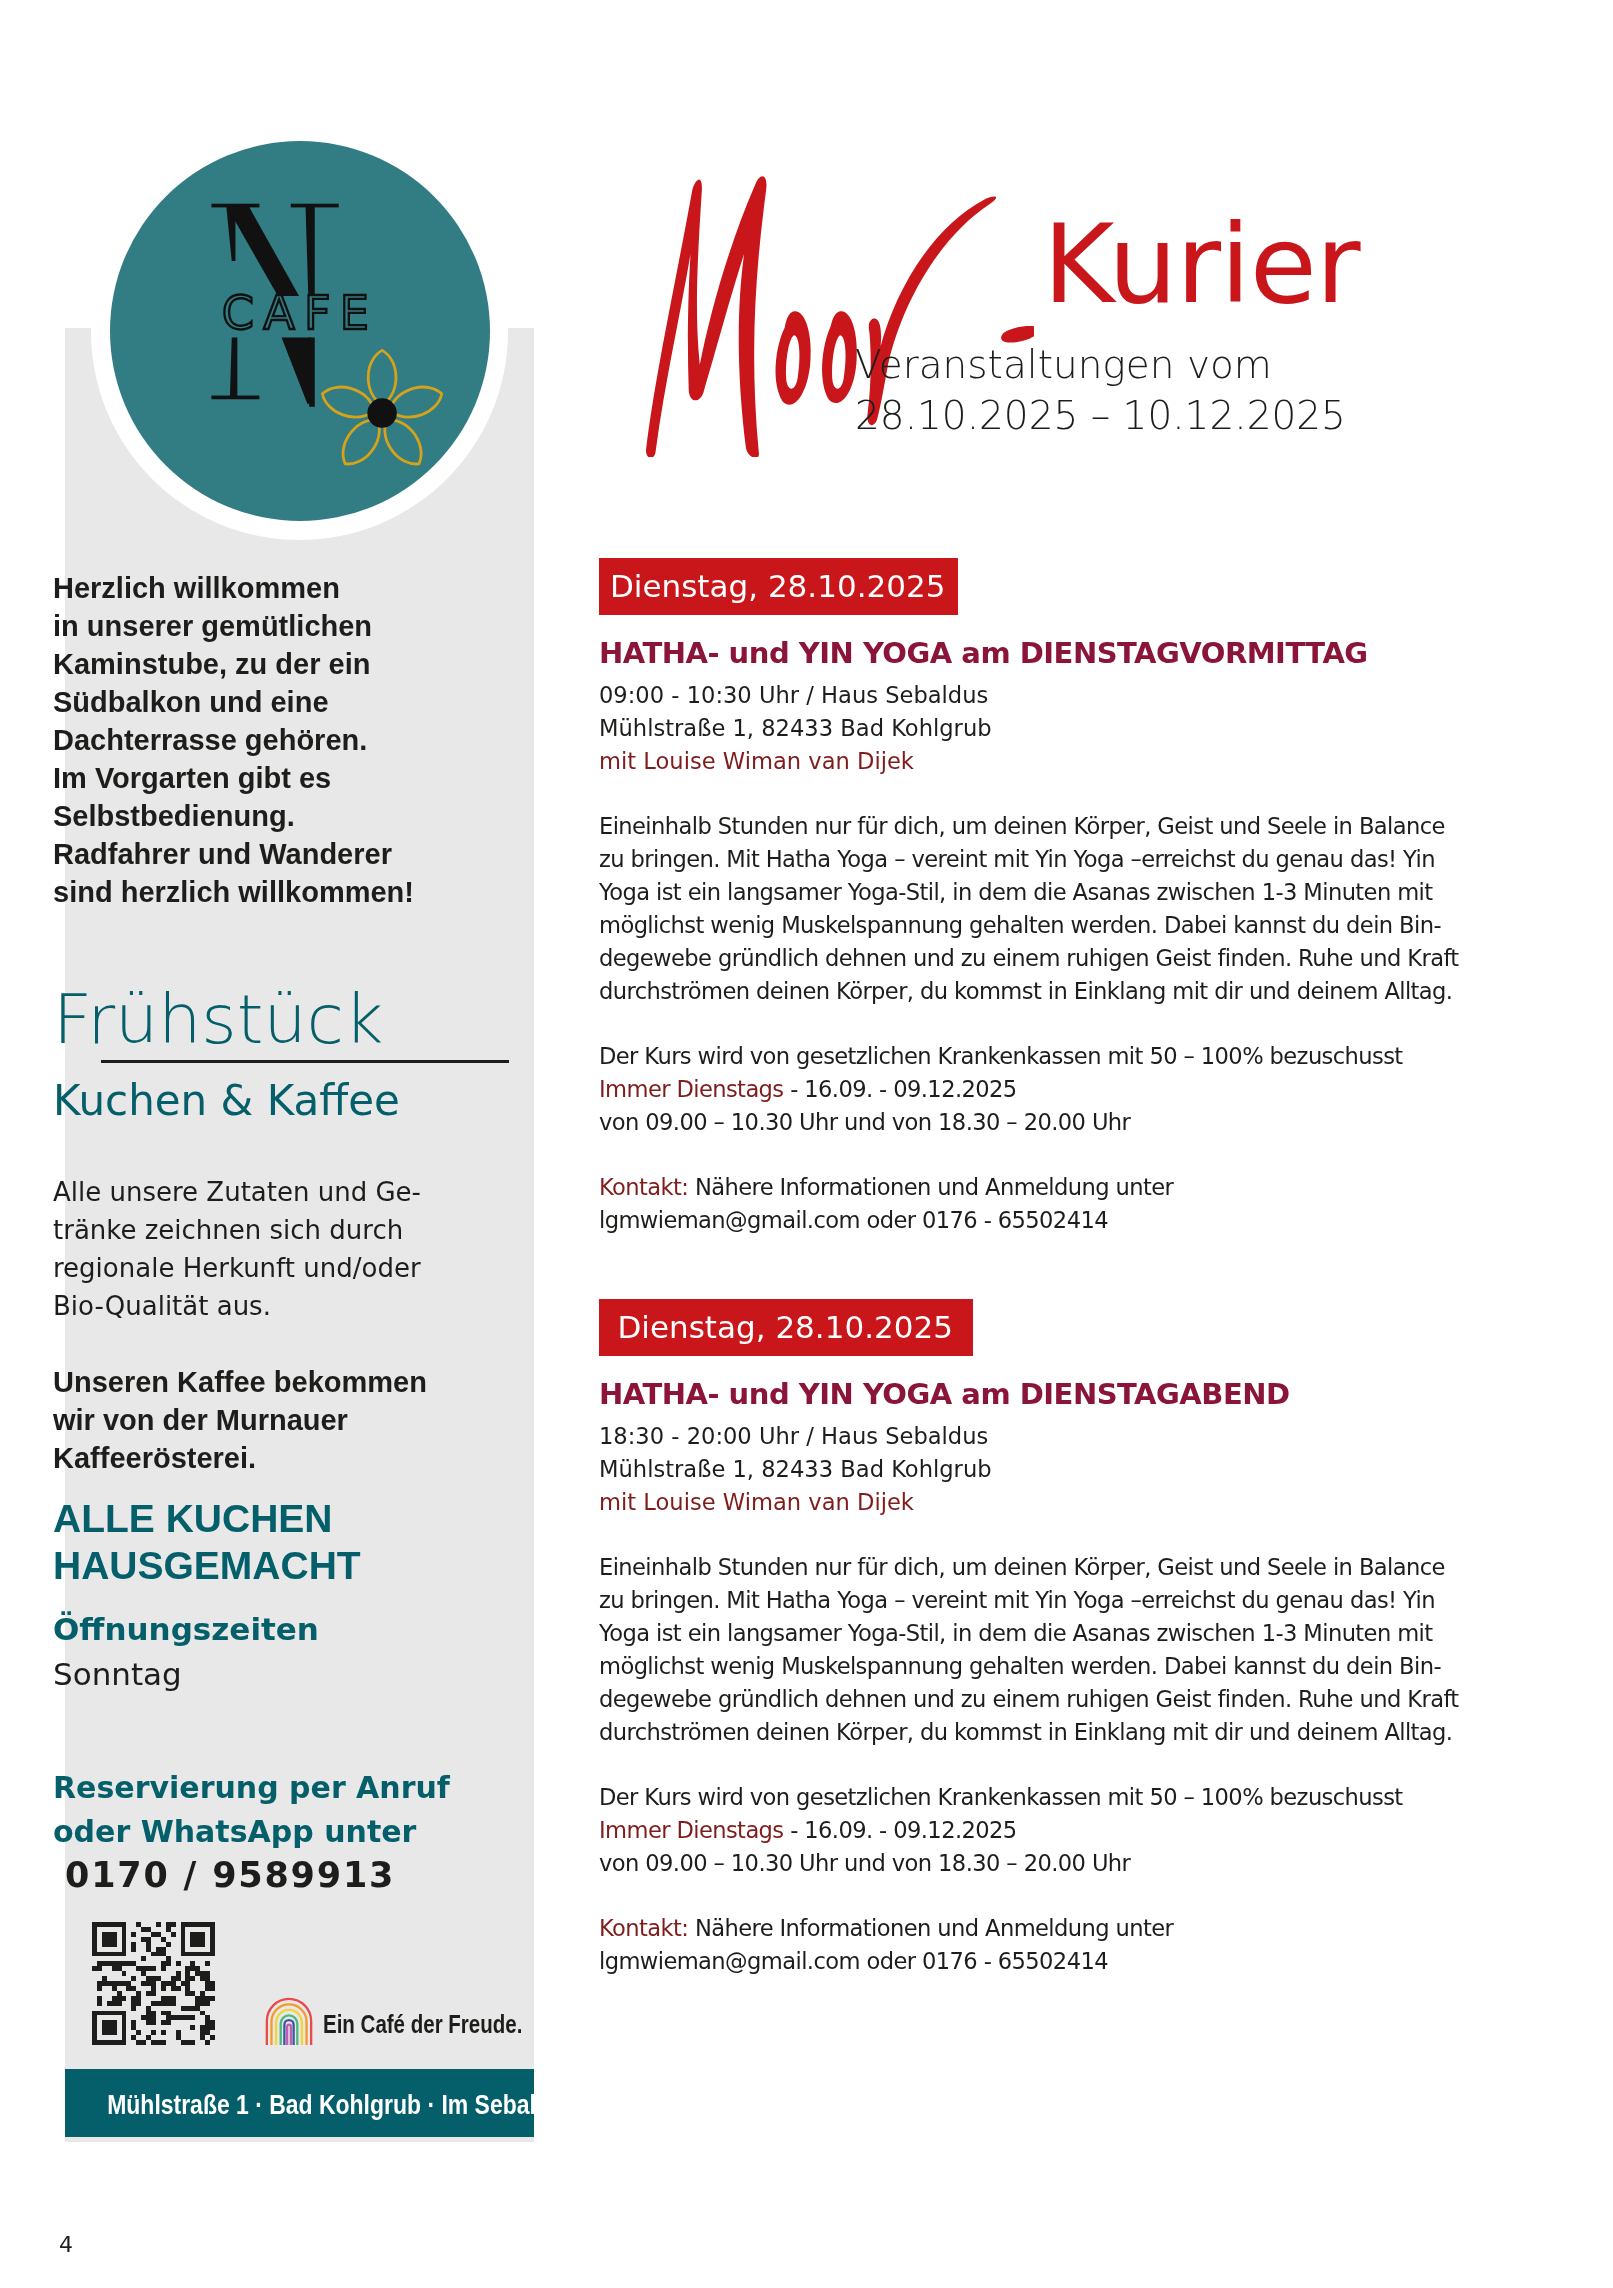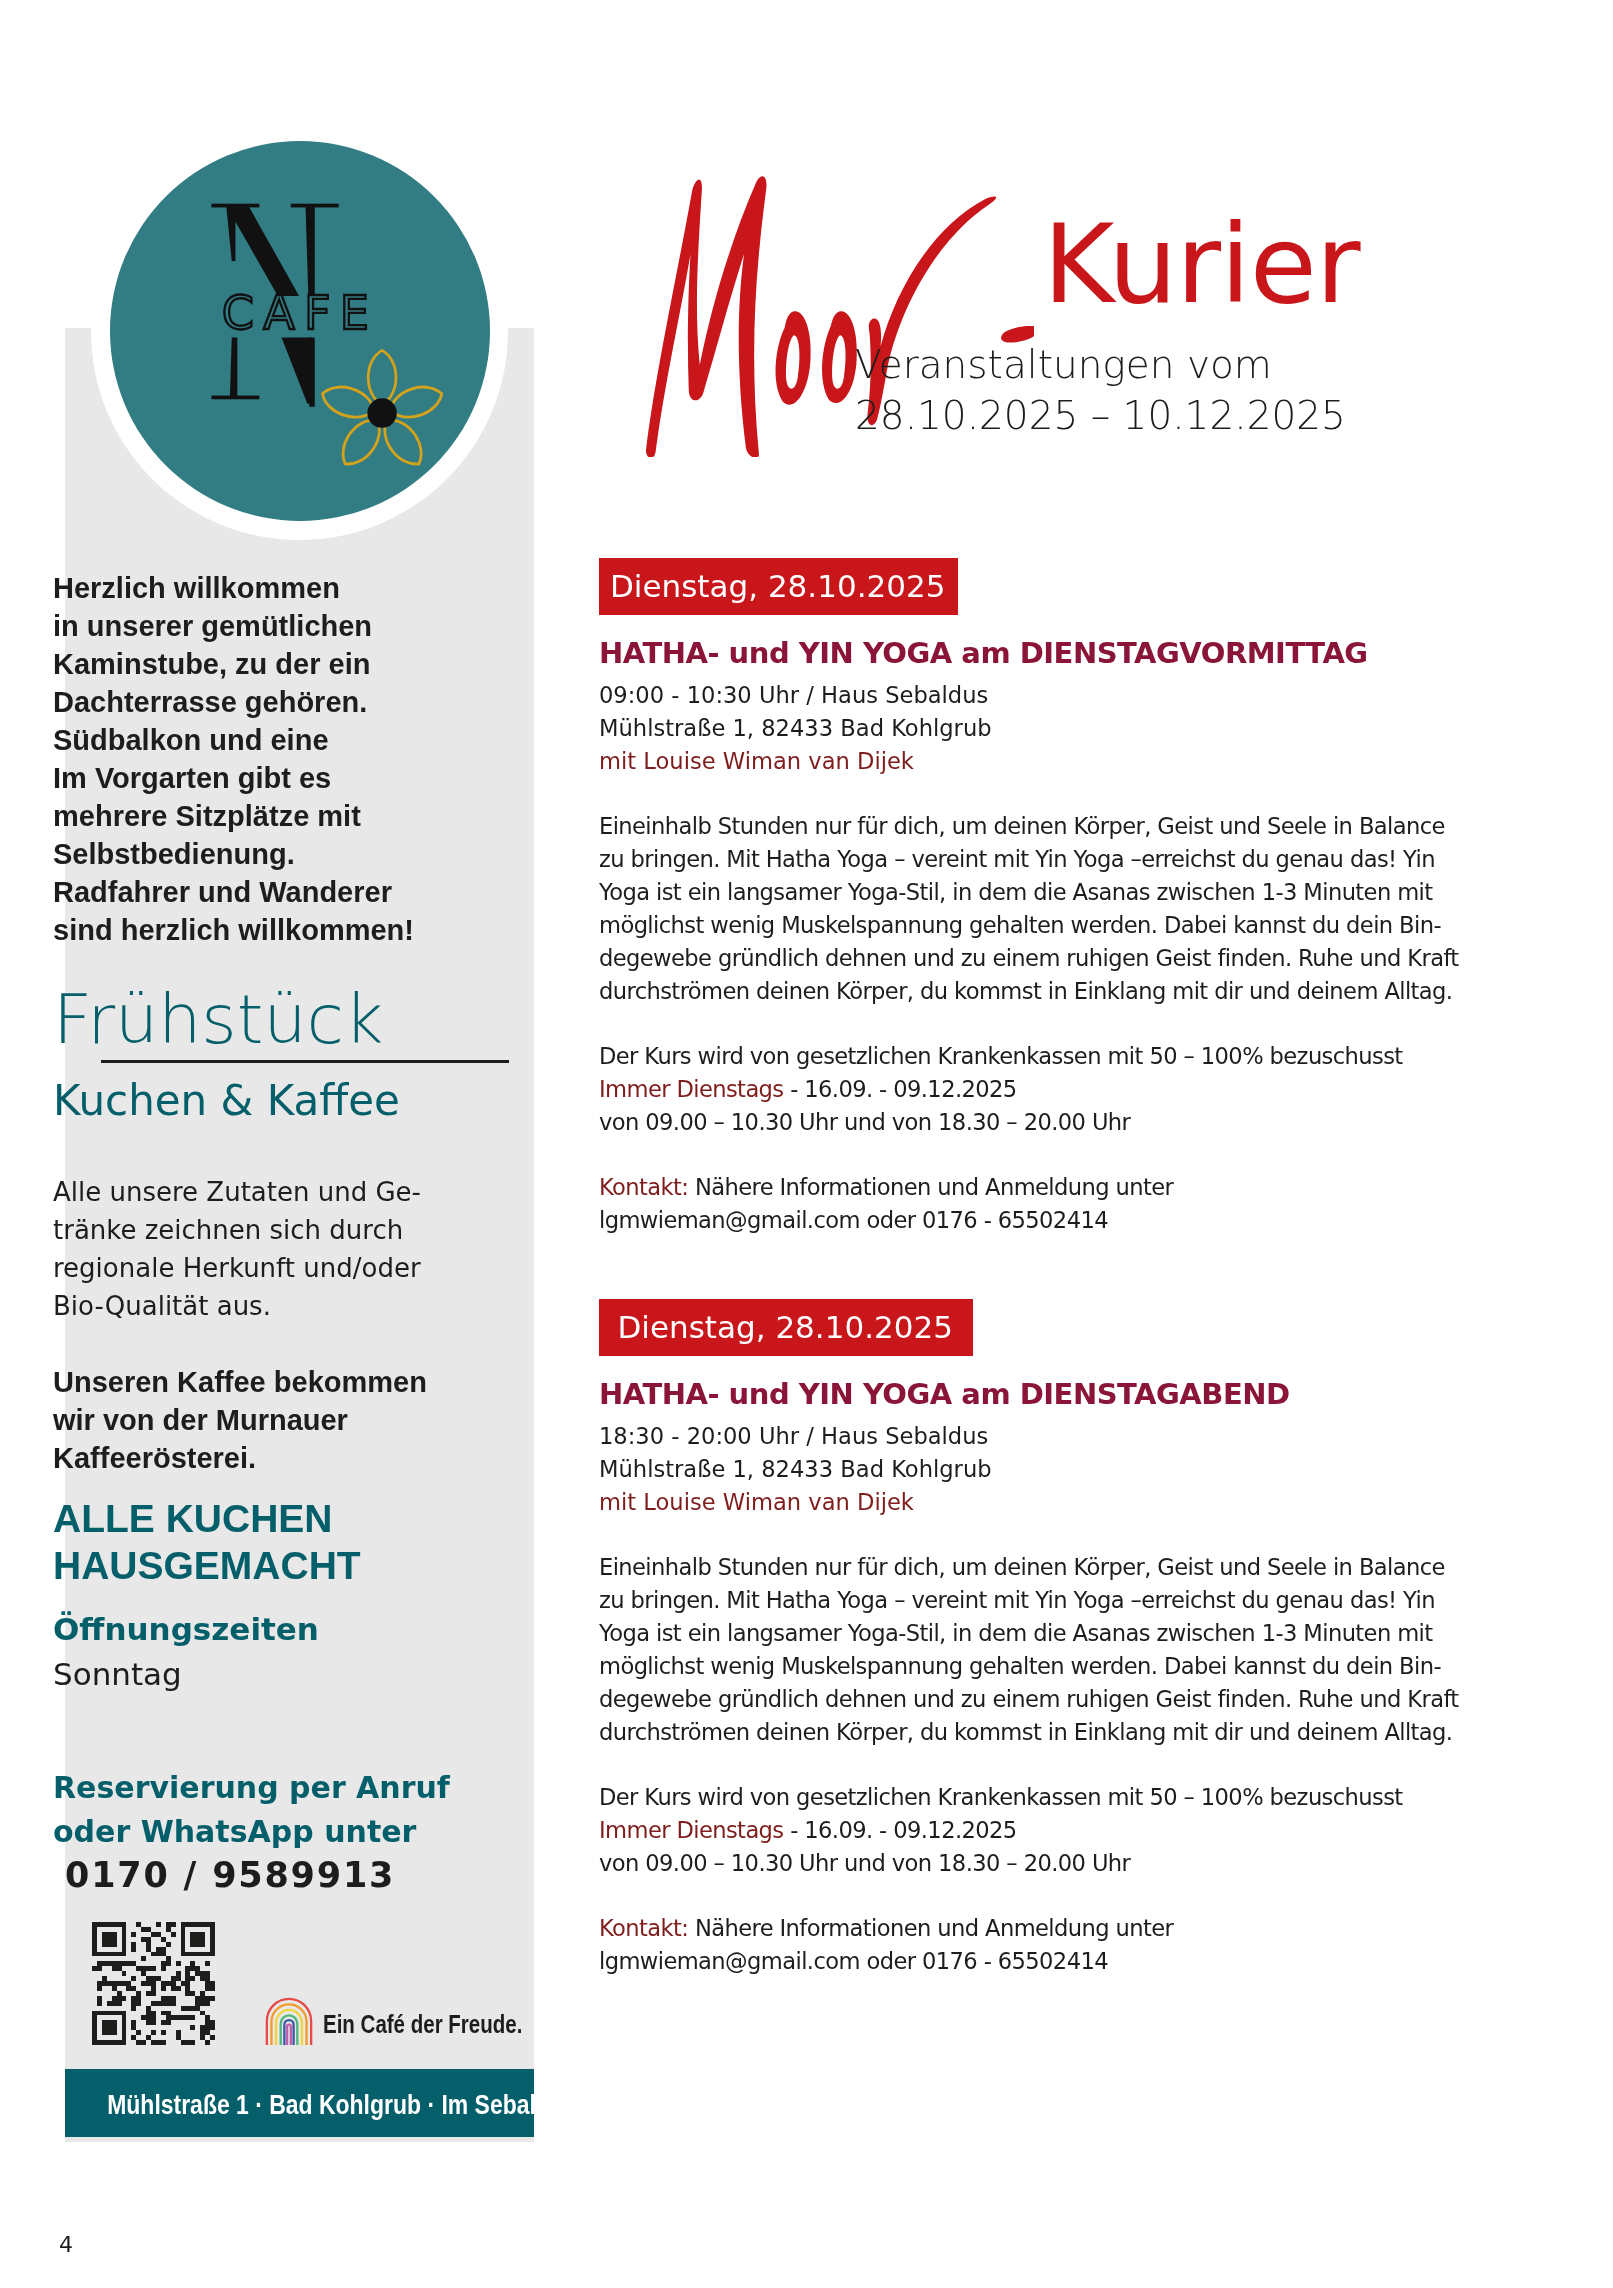--- a/index.html
+++ b/index.html
@@ -79,24 +79,23 @@
     <path d="M0 -8 C-22 -25 -18 -58 0 -68 C18 -58 22 -25 0 -8 Z" transform="rotate(216)"></path>
     <path d="M0 -8 C-22 -25 -18 -58 0 -68 C18 -58 22 -25 0 -8 Z" transform="rotate(288)"></path>
     <circle cx="0" cy="0" r="16" fill="#111" stroke="none"></circle>
   </g>
 </svg>
 
 <div class="abs ad-text ad-bold" style="top:569px;">
   <div>Herzlich willkommen</div>
   <div>in unserer gemütlichen</div>
   <div>Kaminstube, zu der ein</div>
+  <div>Südbalkon und eine</div>
   <div>Dachterrasse gehören.</div>
-  <div>Südbalkon und eine</div>
   <div>Im Vorgarten gibt es</div>
-  <div>mehrere Sitzplätze mit</div>
   <div>Selbstbedienung.</div>
   <div>Radfahrer und Wanderer</div>
   <div>sind herzlich willkommen!</div>
 </div>
 
 <div class="abs ad-text" id="ad-fruehstueck" style="top:978px;">Frühstück</div>
 <div class="abs" id="ad-divider"></div>
 <div class="abs ad-text" id="ad-kuchen" style="top:1075px;">Kuchen &amp; Kaffee</div>
 
 <div class="abs ad-text ad-reg" style="top:1173px;">

